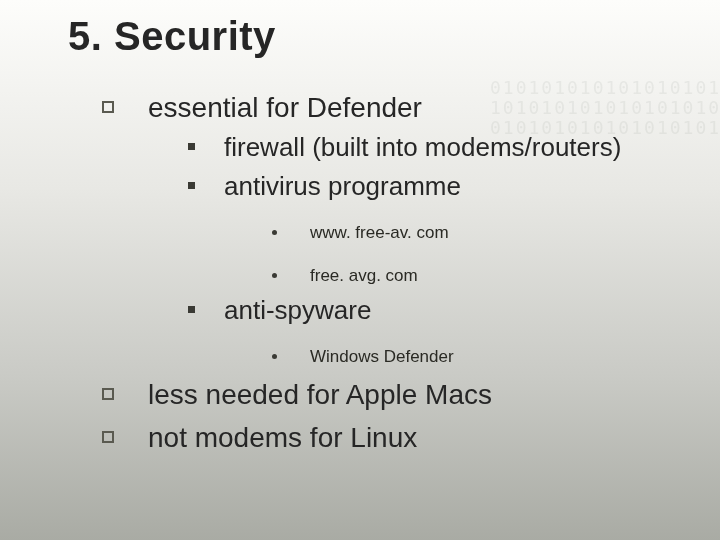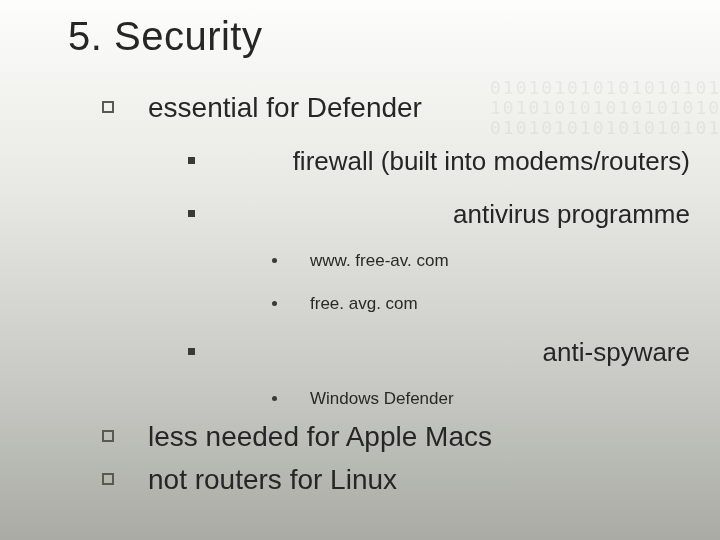--- a/index.html
+++ b/index.html
@@ -32,21 +32,21 @@
     letter-spacing: 2px;
     overflow: hidden;
     pointer-events: none;
     text-align: right;
   }
   .title {
     position: absolute;
     top: 14px;
     left: 68px;
     font-size: 40px;
-    font-weight: normal;
+    font-weight: bold;
     letter-spacing: 0.5px;
   }
   .content {
     position: absolute;
     top: 82px;
     left: 90px;
     right: 30px;
   }
 
   
@@ -68,22 +68,21 @@
     box-sizing: border-box;
     background: transparent;
   }
 
   
   .l2 {
     position: relative;
     font-size: 26px;
     line-height: 1.25;
     padding-left: 134px;
-    margin-top: 20px;
-    text-align: right;
+    margin-top: 6px;
   }
   .l2::before {
     content: "";
     position: absolute;
     left: 98px;
     top: 12px;
     width: 7px;
     height: 7px;
     background: #3a3a34;
   }
@@ -128,16 +127,16 @@
 
         <div class="l3">www. free-av. com</div>
         <div class="l3">free. avg. com</div>
 
       <div class="l2">anti-spyware</div>
 
         <div class="l3">Windows Defender</div>
 
 
     <div class="l1" style="">less needed for Apple Macs</div>
-    <div class="l1">not routers for Linux</div>
+    <div class="l1">not modems for Linux</div>
 
   </div>
 </div>
 
 </body></html>

